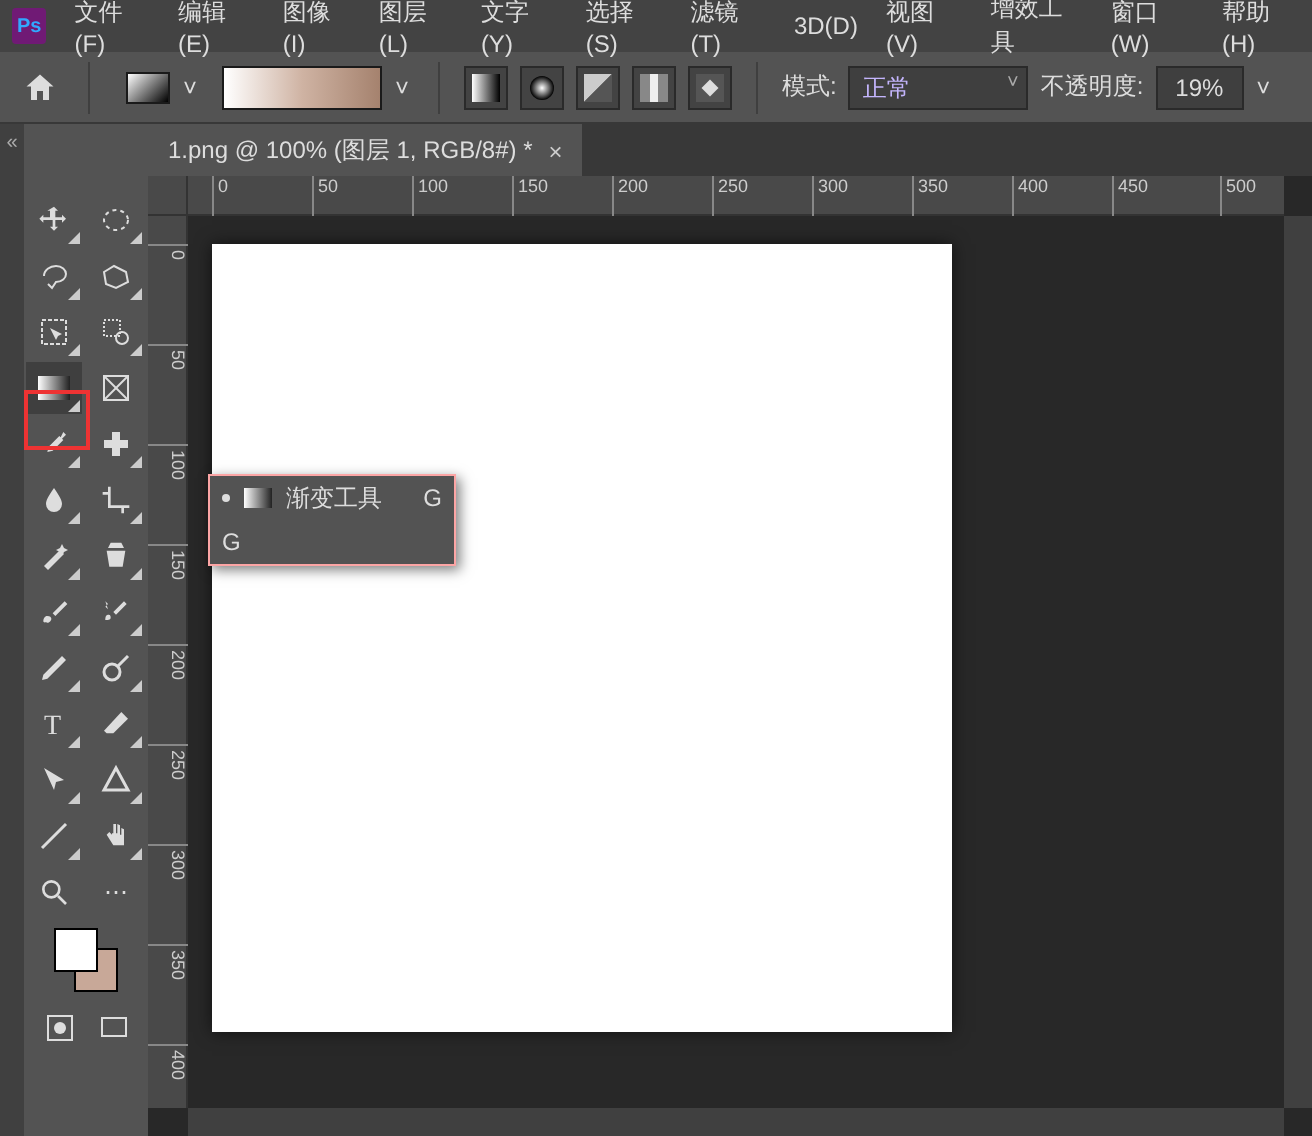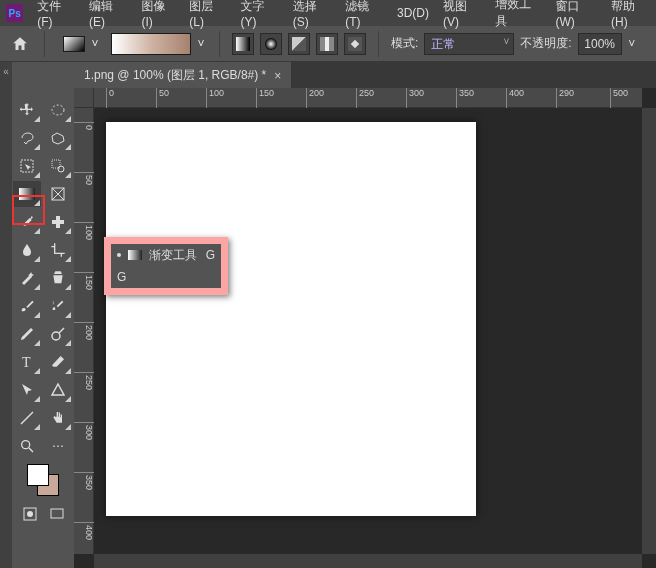--- a/index.html
+++ b/index.html
@@ -48,21 +48,21 @@
   .ruler-h { position:absolute; top:0; left:20px; right:14px; height:20px; background:#494949; border-bottom:1px solid #333; }
   .ruler-v { position:absolute; top:20px; left:0; width:20px; bottom:14px; background:#494949; border-right:1px solid #333; }
   .ruler-c { position:absolute; top:0; left:0; width:20px; height:20px; background:#494949; border-right:1px solid #333; border-bottom:1px solid #333;}
   .tick-h { position:absolute; top:0; height:20px; border-left:1px solid #888; padding-left:2px; font-size:9px; color:#ccc; display:flex; align-items:flex-start;}
   .tick-v { position:absolute; left:0; width:20px; border-top:1px solid #888; font-size:9px; color:#ccc; writing-mode:vertical-rl; padding-top:2px;}
   .canvas { position:absolute; top:34px; left:32px; width:370px; height:394px; background:#fff; box-shadow: 0 0 8px rgba(0,0,0,.6); }
   .scroll-v { position:absolute; right:0; top:20px; bottom:14px; width:14px; background:#404040;}
   .scroll-h { position:absolute; left:20px; right:14px; bottom:0; height:14px; background:#404040;}
 
   
-  .flyout { position:absolute; top: 237px; left: 104px; width: 124px; background:#535353; border:7px solid #fca5a5; box-shadow: 2px 2px 6px rgba(0,0,0,.5); z-index:20; }
+  .flyout { position:absolute; top: 237px; left: 104px; width: 124px; background:#535353; border:1px solid #fca5a5; box-shadow: 2px 2px 6px rgba(0,0,0,.5); z-index:20; }
   .fly-row { display:flex; align-items:center; height:22px; padding: 0 6px; justify-content:space-between; }
   .fly-left { display:flex; align-items:center; gap:6px; }
   .dot { width:4px; height:4px; background:#ddd; border-radius:50%; }
   .fly-icon { width:16px; height:16px; display:flex; align-items:center; justify-content:center; }
   .fly-sc { color:#ddd; }
 
   svg { display:block; }
 </style>
 </head>
 <body>
@@ -132,21 +132,21 @@
   <div class="shape-btn">
       <svg width="14" height="14">
         <rect width="14" height="14" fill="#555"></rect>
         <rect x="4" y="4" width="6" height="6" fill="#ddd" transform="rotate(45 7 7)"></rect>
       </svg>
     </div>
   <div class="sep"></div>
   <span class="label">模式:</span>
   <div class="select" style="width:90px;">正常</div>
   <span class="label" style="margin-left:0;">不透明度:</span>
-  <div class="pct-box">100%</div>
+  <div class="pct-box">19%</div>
   <div class="grad-dd">˅</div>
 </div>
 
 <div class="work">
   <div class="collapse-col">«</div>
 
   <div class="tools">
     <div class="red-box"></div>
     <div class="tool-grid">
       <div class="tool">
@@ -346,21 +346,21 @@
       <div class="ruler-h" id="rh">
           <div class="tick-h" style="left: 12px;">0</div>
           <div class="tick-h" style="left: 62px;">50</div>
           <div class="tick-h" style="left: 112px;">100</div>
           <div class="tick-h" style="left: 162px;">150</div>
           <div class="tick-h" style="left: 212px;">200</div>
           <div class="tick-h" style="left: 262px;">250</div>
           <div class="tick-h" style="left: 312px;">300</div>
           <div class="tick-h" style="left: 362px;">350</div>
           <div class="tick-h" style="left: 412px;">400</div>
-          <div class="tick-h" style="left: 462px;">290</div>
+          <div class="tick-h" style="left: 462px;">450</div>
           <div class="tick-h" style="left: 516px;">500</div>
         </div>
       <div class="ruler-v" id="rv">
           <div class="tick-v" style="top: 14px;">0</div>
           <div class="tick-v" style="top: 64px;">50</div>
           <div class="tick-v" style="top: 114px;">100</div>
           <div class="tick-v" style="top: 164px;">150</div>
           <div class="tick-v" style="top: 214px;">200</div>
           <div class="tick-v" style="top: 264px;">250</div>
           <div class="tick-v" style="top: 314px;">300</div>

